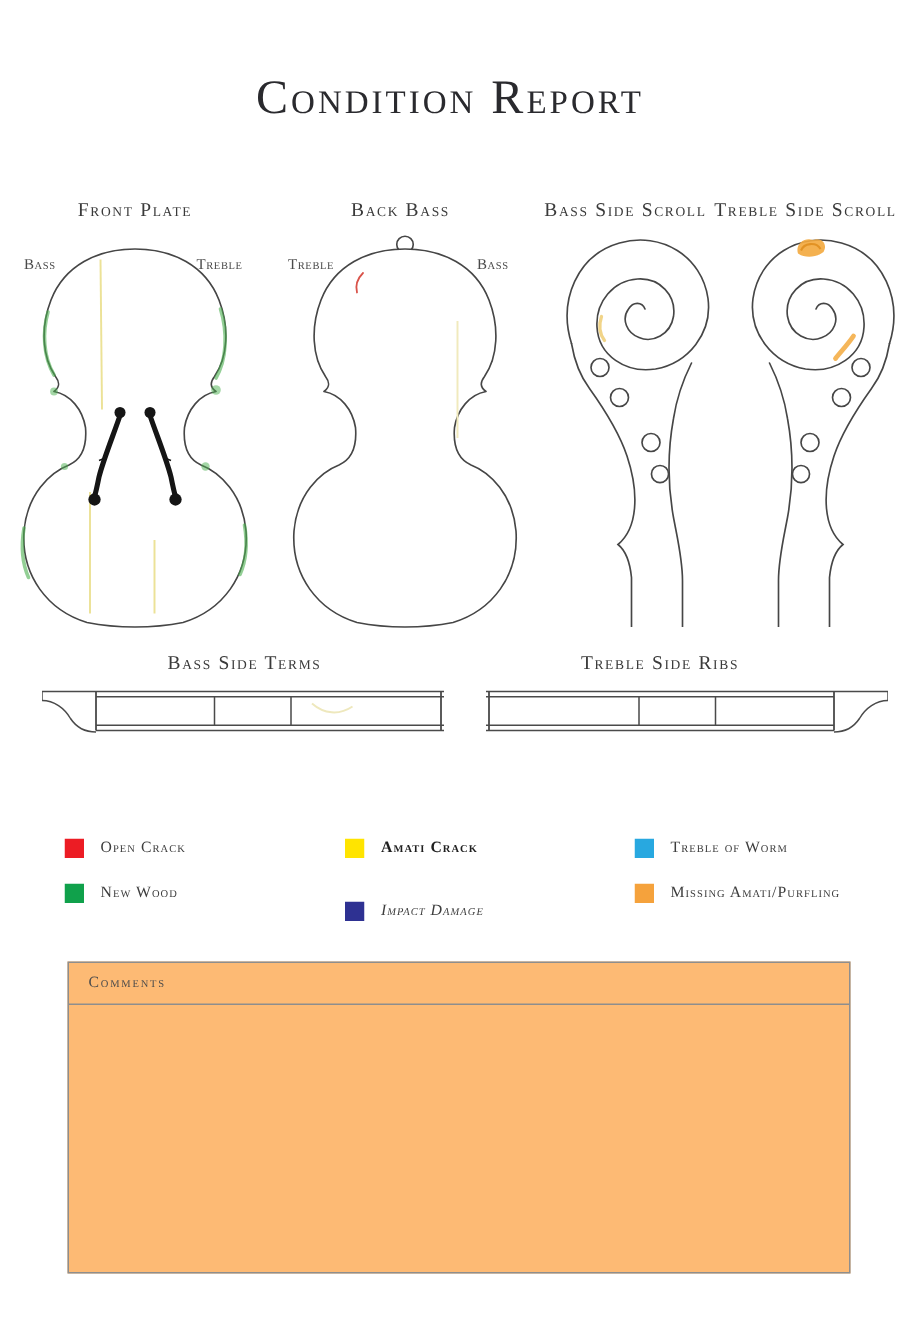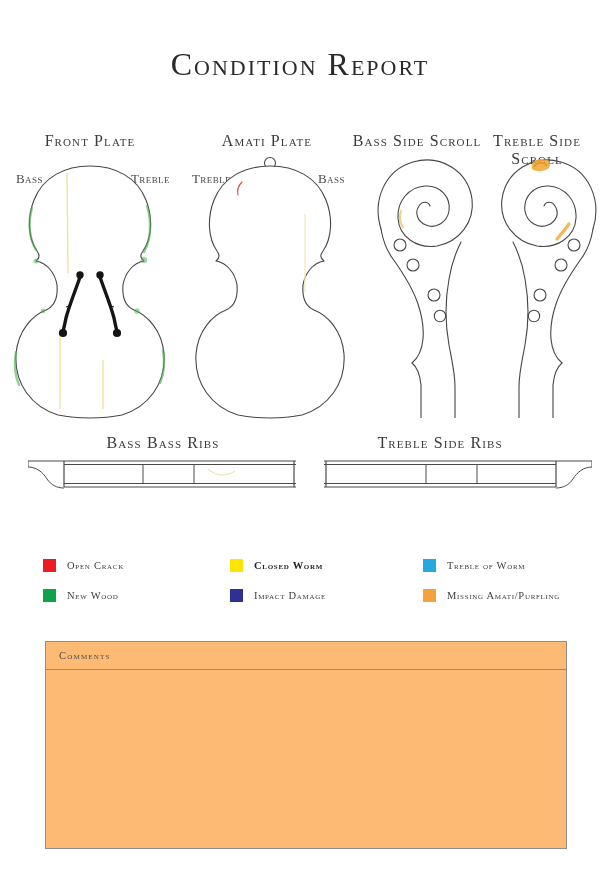--- a/index.html
+++ b/index.html
@@ -4,24 +4,24 @@
 <style>
   html,body { margin:0; padding:0; background:#fff; }
   .page { position:relative; width:600px; height:890px; background:#ffffff;
           font-family:"Liberation Serif", serif; overflow:hidden;margin-top:48px; }
   .abs { position:absolute; }
 
   .title { position:absolute; top:-2px; left:0; right:0; text-align:center;
            font-variant:small-caps; font-size:32px; letter-spacing:2px;
            color:#2a2a2e; font-weight:400; }
 
-  .sec-head { position:absolute; font-variant:small-caps; font-size:16px;
+  .sec-head { position:absolute; font-variant:small-caps; font-size:13px;
               letter-spacing:1.1px; color:#3a3a3a; text-align:center; }
 
-  .side-label { position:absolute; font-variant:small-caps; font-size:13px;
+  .side-label { position:absolute; font-variant:small-caps; font-size:10px;
                 letter-spacing:0.4px; color:#4a4a4a; }
 
   .legend-item { position:absolute; display:flex; align-items:center; gap:11px; }
   .legend-item svg { display:block; }
   .legend-label { font-variant:small-caps; font-size:10.5px; letter-spacing:0.7px;
                   color:#3d3d3d; white-space:nowrap; }
   .legend-label.emph { font-weight:bold; color:#1f1f1f; }
 
   .comments-box { position:absolute; left:45px; top:593px; width:520px; height:206px;
                   border:1px solid #8e8e8e; background:#fdba74; }
@@ -38,21 +38,21 @@
           font-size:37px; letter-spacing:1px; color:#3d4960; }
 </style>
 </head>
 <body>
 
 <div class="page">
 
   <div class="title">Condition Report</div>
 
   <div class="sec-head" style="left:10px; top:84px; width:160px;">Front Plate</div>
-  <div class="sec-head" style="left:187px; top:84px; width:160px;">Amati Plate</div>
+  <div class="sec-head" style="left:187px; top:84px; width:160px;">Back Bass</div>
   <div class="sec-head" style="left:352px; top:84px; width:130px;">Bass Side Scroll</div>
   <div class="sec-head" style="left:472px; top:84px; width:130px;">Treble Side Scroll</div>
 
   <div class="side-label" style="left:16px; top:123px;">Bass</div>
   <div class="side-label" style="left:131px; top:123px;">Treble</div>
   <div class="side-label" style="left:192px; top:123px;">Treble</div>
   <div class="side-label" style="left:318px; top:123px;">Bass</div>
 
   <svg class="abs" style="left:5px; top:112px;" width="170" height="262" viewBox="0 0 170 262">
     <path d="M85,6 C60,6 38,17 29,40 C22,58 23,78 32,91 C35,95 35,98 31,101
@@ -139,21 +139,21 @@
         <circle cx="72" cy="162" r="5.7"></circle>
       </g>
     </g>
     <g>
       <path d="M44,15 C42,9 48,4 54,6 C60,4 64,9 61,14 C56,18 48,18 44,15 Z" fill="#f3a93d" opacity="0.9"></path>
       <path d="M46,13 C48,8 56,7 59,12" stroke="#e08f1f" stroke-width="1.4" fill="none" opacity="0.9"></path>
       <path d="M81,70 C77,76 72,81 69,85" stroke="#f3a93d" stroke-width="3.2" stroke-linecap="round" opacity="0.85" fill="none"></path>
     </g>
   </svg>
 
-  <div class="sec-head" style="left:63px; top:386px; width:200px;">Bass Bass Ribs</div>
+  <div class="sec-head" style="left:63px; top:386px; width:200px;">Bass Side Terms</div>
   <div class="sec-head" style="left:340px; top:386px; width:200px;">Treble Side Ribs</div>
 
   <svg class="abs" style="left:28px; top:402px;" width="270" height="48" viewBox="0 0 270 48">
     <g stroke="#4a4a4a" fill="none" stroke-width="1">
       <path d="M0,11 L36,11"></path>
       <path d="M0,11 L0,17"></path>
       <path d="M0,17 C8,17 15,22 19,29 C23,35 29,38 36,38"></path>
       <path d="M36,11 L268,11 M36,14.5 L268,14.5 M36,33.5 L268,33.5 M36,37 L268,37"></path>
       <path d="M36,11 L36,37 M266,11 L266,37" stroke-width="1.2"></path>
       <path d="M115,14.5 L115,33.5 M166,14.5 L166,33.5"></path>
@@ -177,35 +177,35 @@
   <div class="legend-item" style="left:43px; top:511px;">
     <svg width="13" height="13" viewBox="0 0 13 13">
       <rect width="13" height="13" fill="#ec1c24"></rect>
     </svg>
     <span class="legend-label">Open Crack</span>
   </div>
   <div class="legend-item" style="left:230px; top:511px;">
     <svg width="13" height="13" viewBox="0 0 13 13">
       <rect width="13" height="13" fill="#ffe400"></rect>
     </svg>
-    <span class="legend-label emph">Closed Worm</span>
+    <span class="legend-label emph">Amati Crack</span>
   </div>
   <div class="legend-item" style="left:423px; top:511px;">
     <svg width="13" height="13" viewBox="0 0 13 13">
       <rect width="13" height="13" fill="#28a8e0"></rect>
     </svg>
     <span class="legend-label">Treble of Worm</span>
   </div>
   <div class="legend-item" style="left:43px; top:541px;">
     <svg width="13" height="13" viewBox="0 0 13 13">
       <rect width="13" height="13" fill="#10a14b"></rect>
     </svg>
     <span class="legend-label">New Wood</span>
   </div>
-  <div class="legend-item" style="left:230px; top:541px;">
+  <div class="legend-item" style="left:230px; top:553px;font-style:italic;">
     <svg width="13" height="13" viewBox="0 0 13 13">
       <rect width="13" height="13" fill="#2e3192"></rect>
     </svg>
     <span class="legend-label">Impact Damage</span>
   </div>
   <div class="legend-item" style="left:423px; top:541px;">
     <svg width="13" height="13" viewBox="0 0 13 13">
       <rect width="13" height="13" fill="#f5a23c"></rect>
     </svg>
     <span class="legend-label">Missing Amati/Purfling</span>

